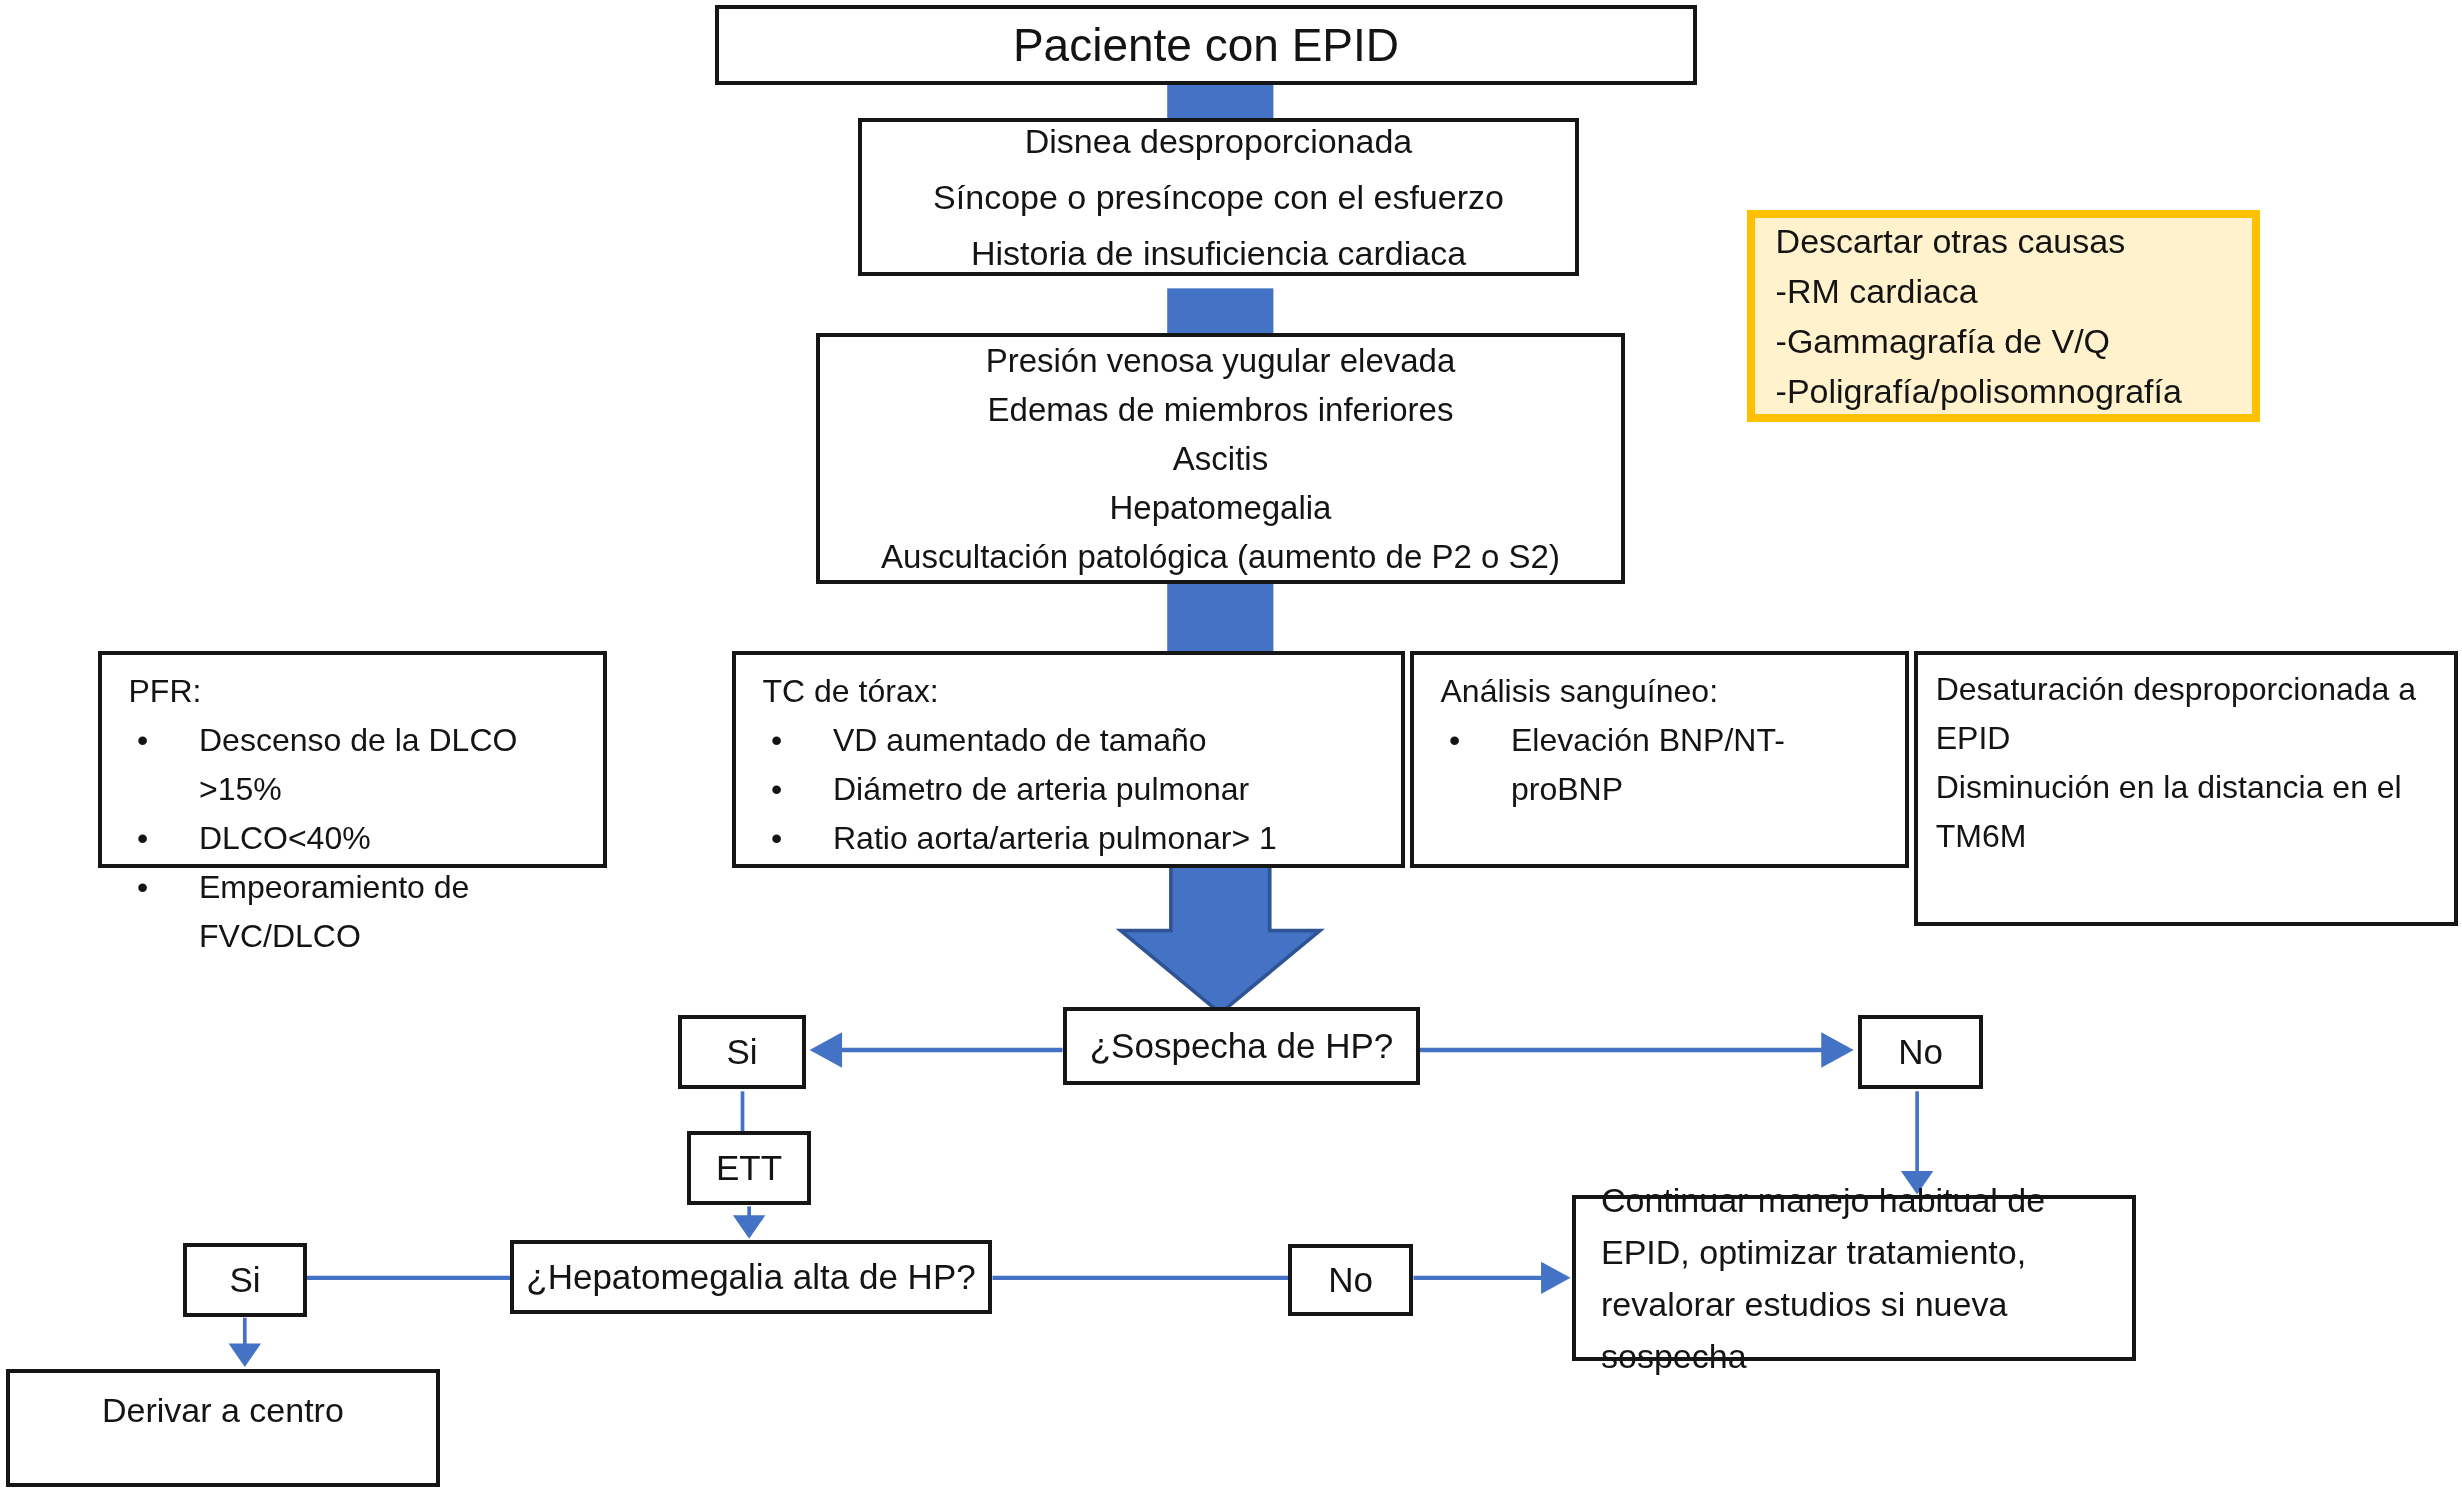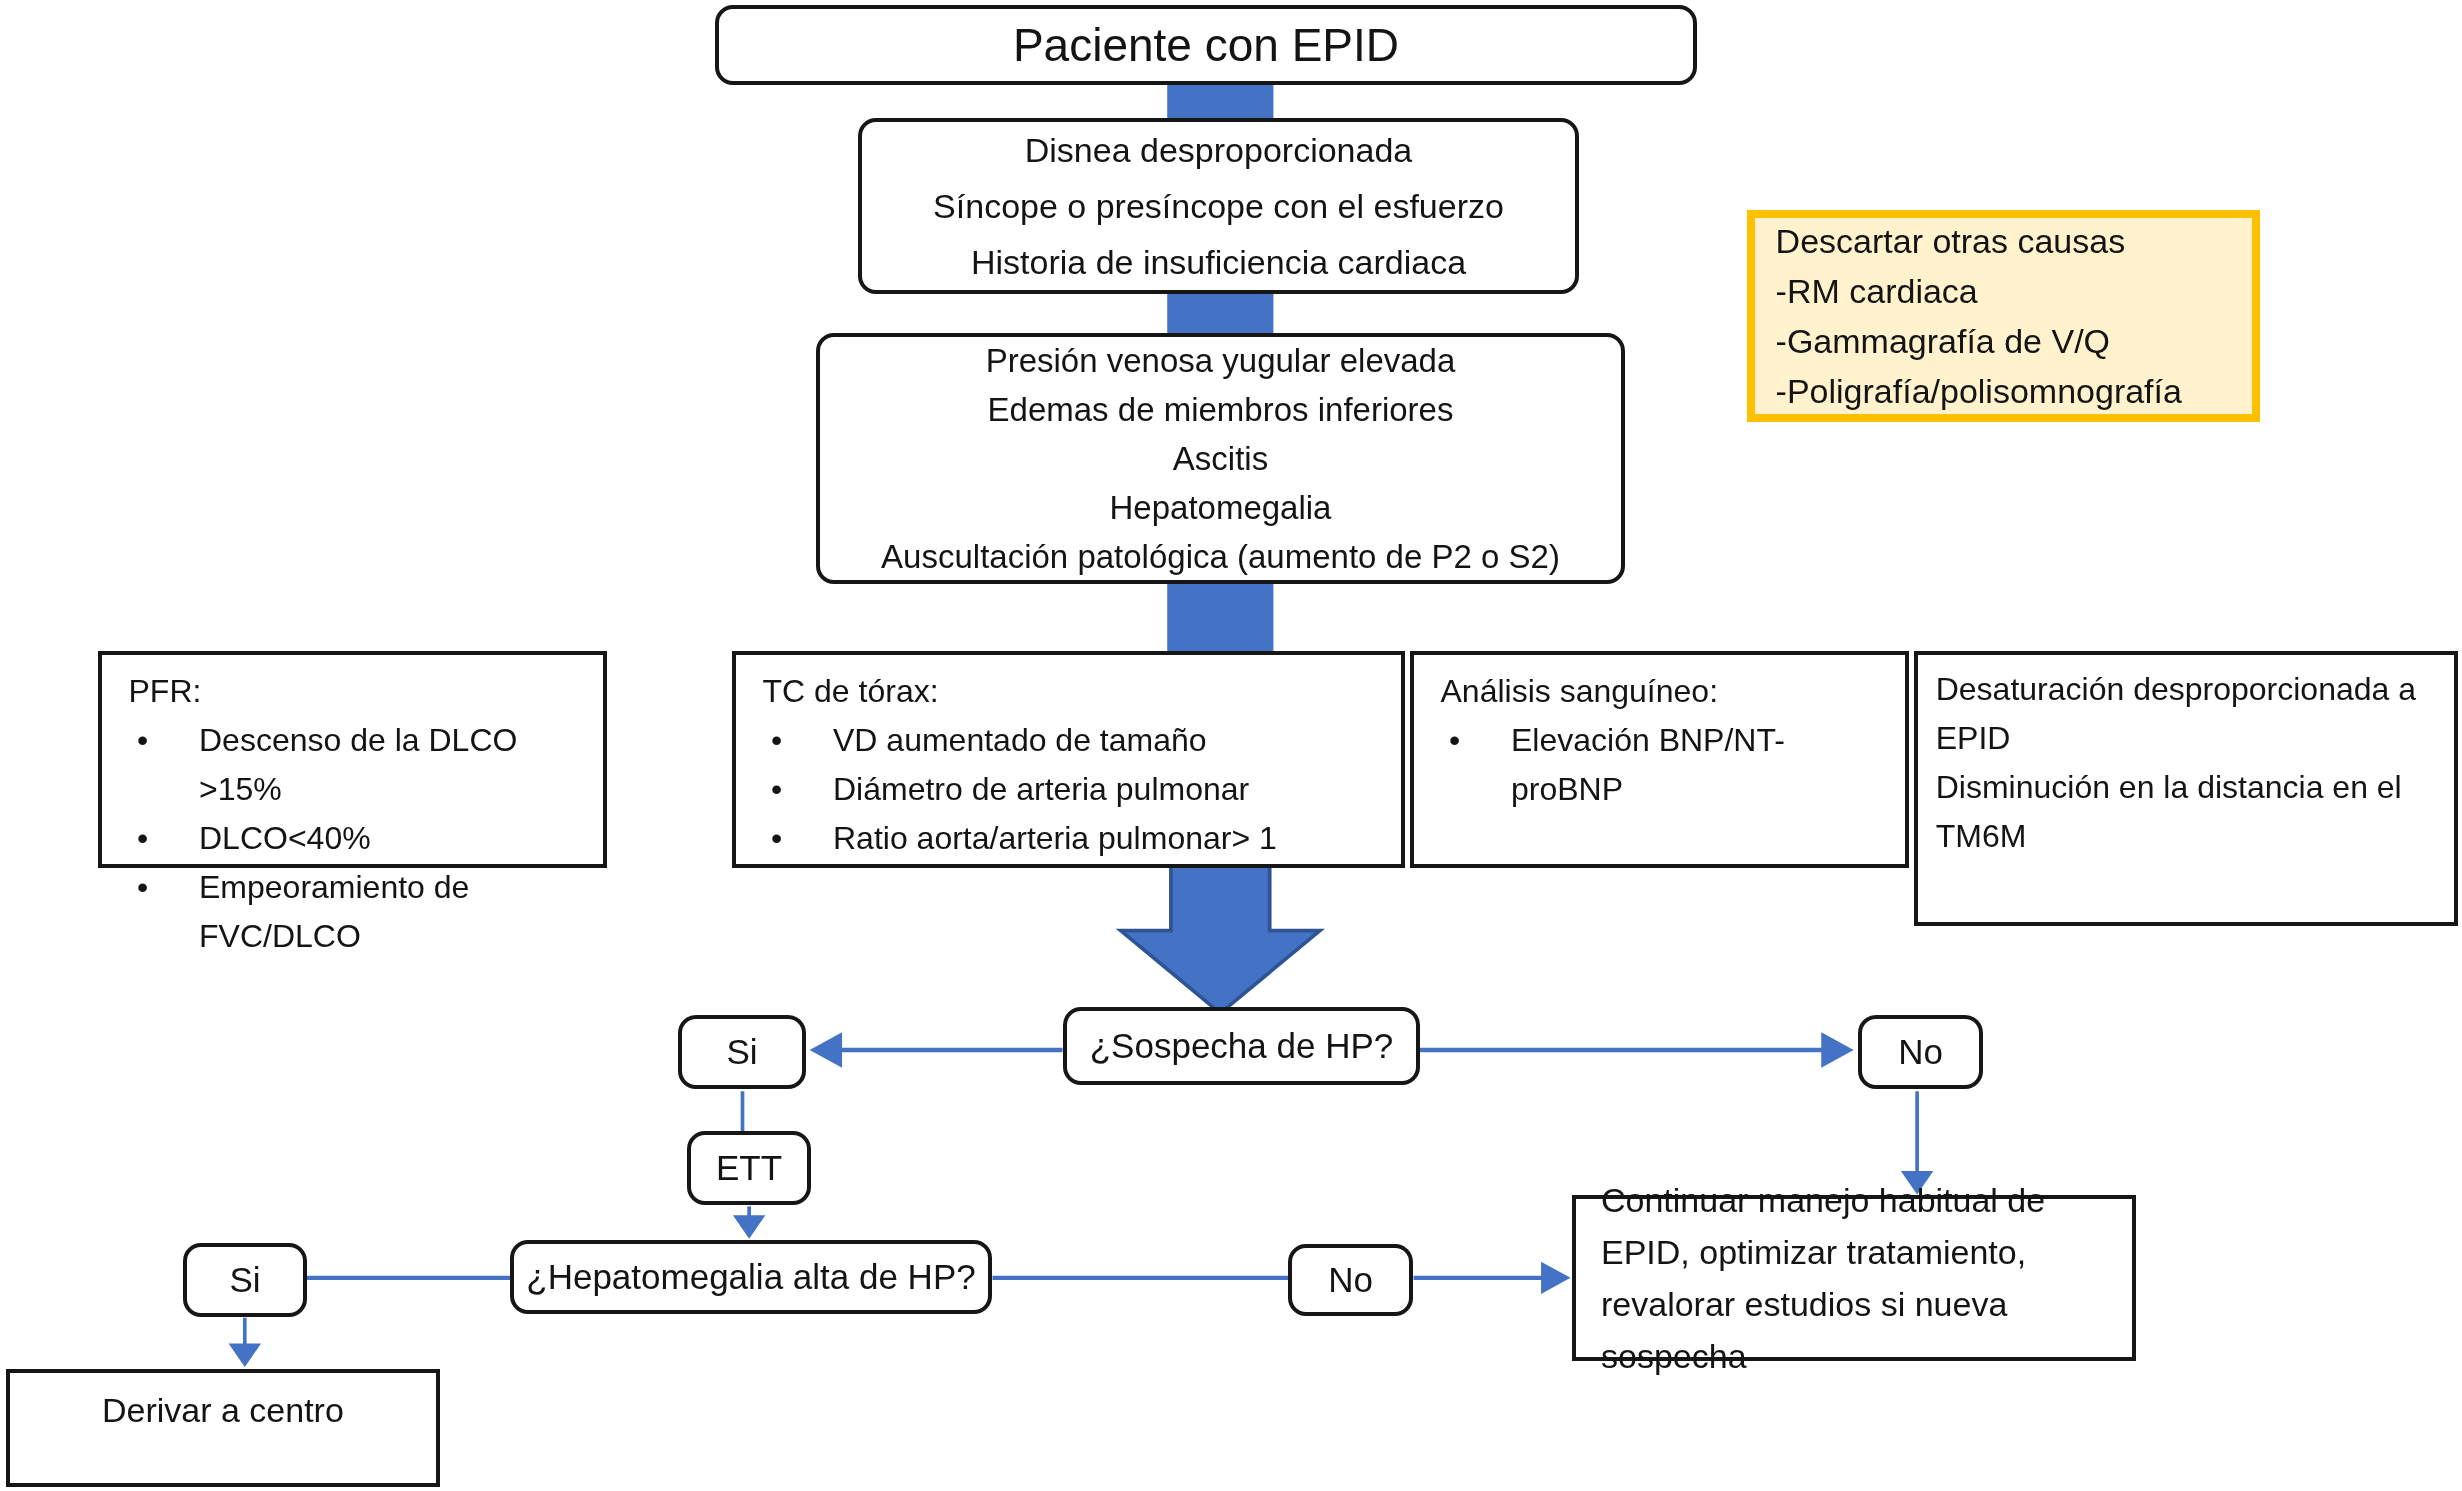--- a/index.html
+++ b/index.html
@@ -29,21 +29,20 @@
     background: #ffffff;
     border: 4.4px solid #161616;
     z-index: 2;
   }
   .center {
     display: flex;
     flex-direction: column;
     align-items: center;
     justify-content: center;
     text-align: center;
-    border-radius: 18px;
   }
   .title-box { font-size: 46px; }
   .body-text { font-size: 34px; line-height: 56px; }
   .signs-text { font-size: 33px; line-height: 49px; }
   .small-label { font-size: 35px; }
   .test-box {
     font-size: 32px;
     line-height: 49px;
     padding-top: 11.8px;
   }
@@ -133,21 +132,21 @@
     <polygon points="2130,1733 2090,1711 2090,1755" fill="#4472C4"></polygon>
 
     <line x1="332" y1="1787" x2="332" y2="1826" stroke="#4472C4" stroke-width="5"></line>
     <polygon points="332,1854 310,1822 354,1822" fill="#4472C4"></polygon>
   </svg>
 
   <div class="box center title-box" style="left:715px; top:5.2px; width:982px; height:80px;">
     <span>Paciente con EPID</span>
   </div>
 
-  <div class="box center body-text" style="left:858px; top:118px; width:721px; height:176px;align-items:center;">
+  <div class="box center body-text" style="left:858px; top:118px; width:721px; height:158px;align-items:center;">
     <div>Disnea desproporcionada</div>
     <div>Síncope o presíncope con el esfuerzo</div>
     <div>Historia de insuficiencia cardiaca</div>
   </div>
 
   <div class="highlight-box" style="left:1747px; top:210px; width:513px; height:212px;">
     <div>Descartar otras causas</div>
     <div>-RM cardiaca</div>
     <div>-Gammagrafía de V/Q</div>
     <div>-Poligrafía/polisomnografía</div>

